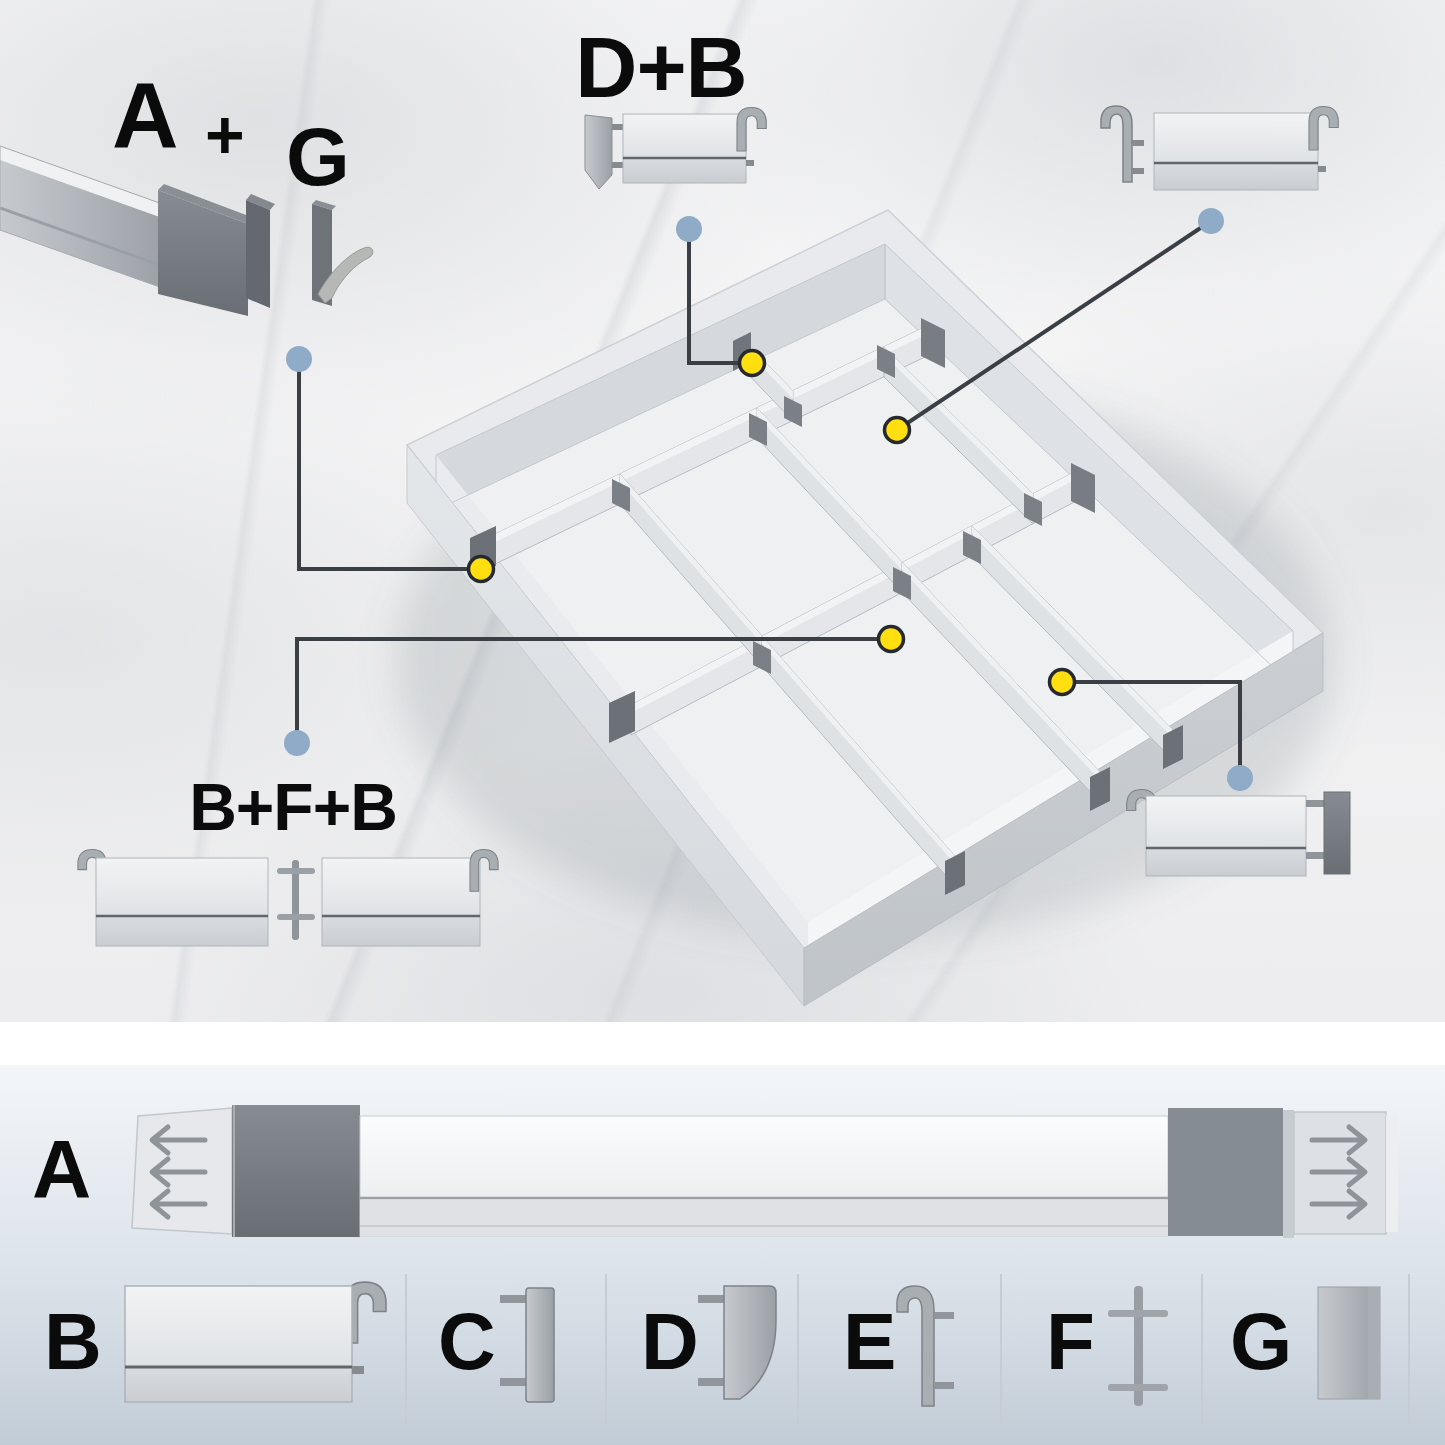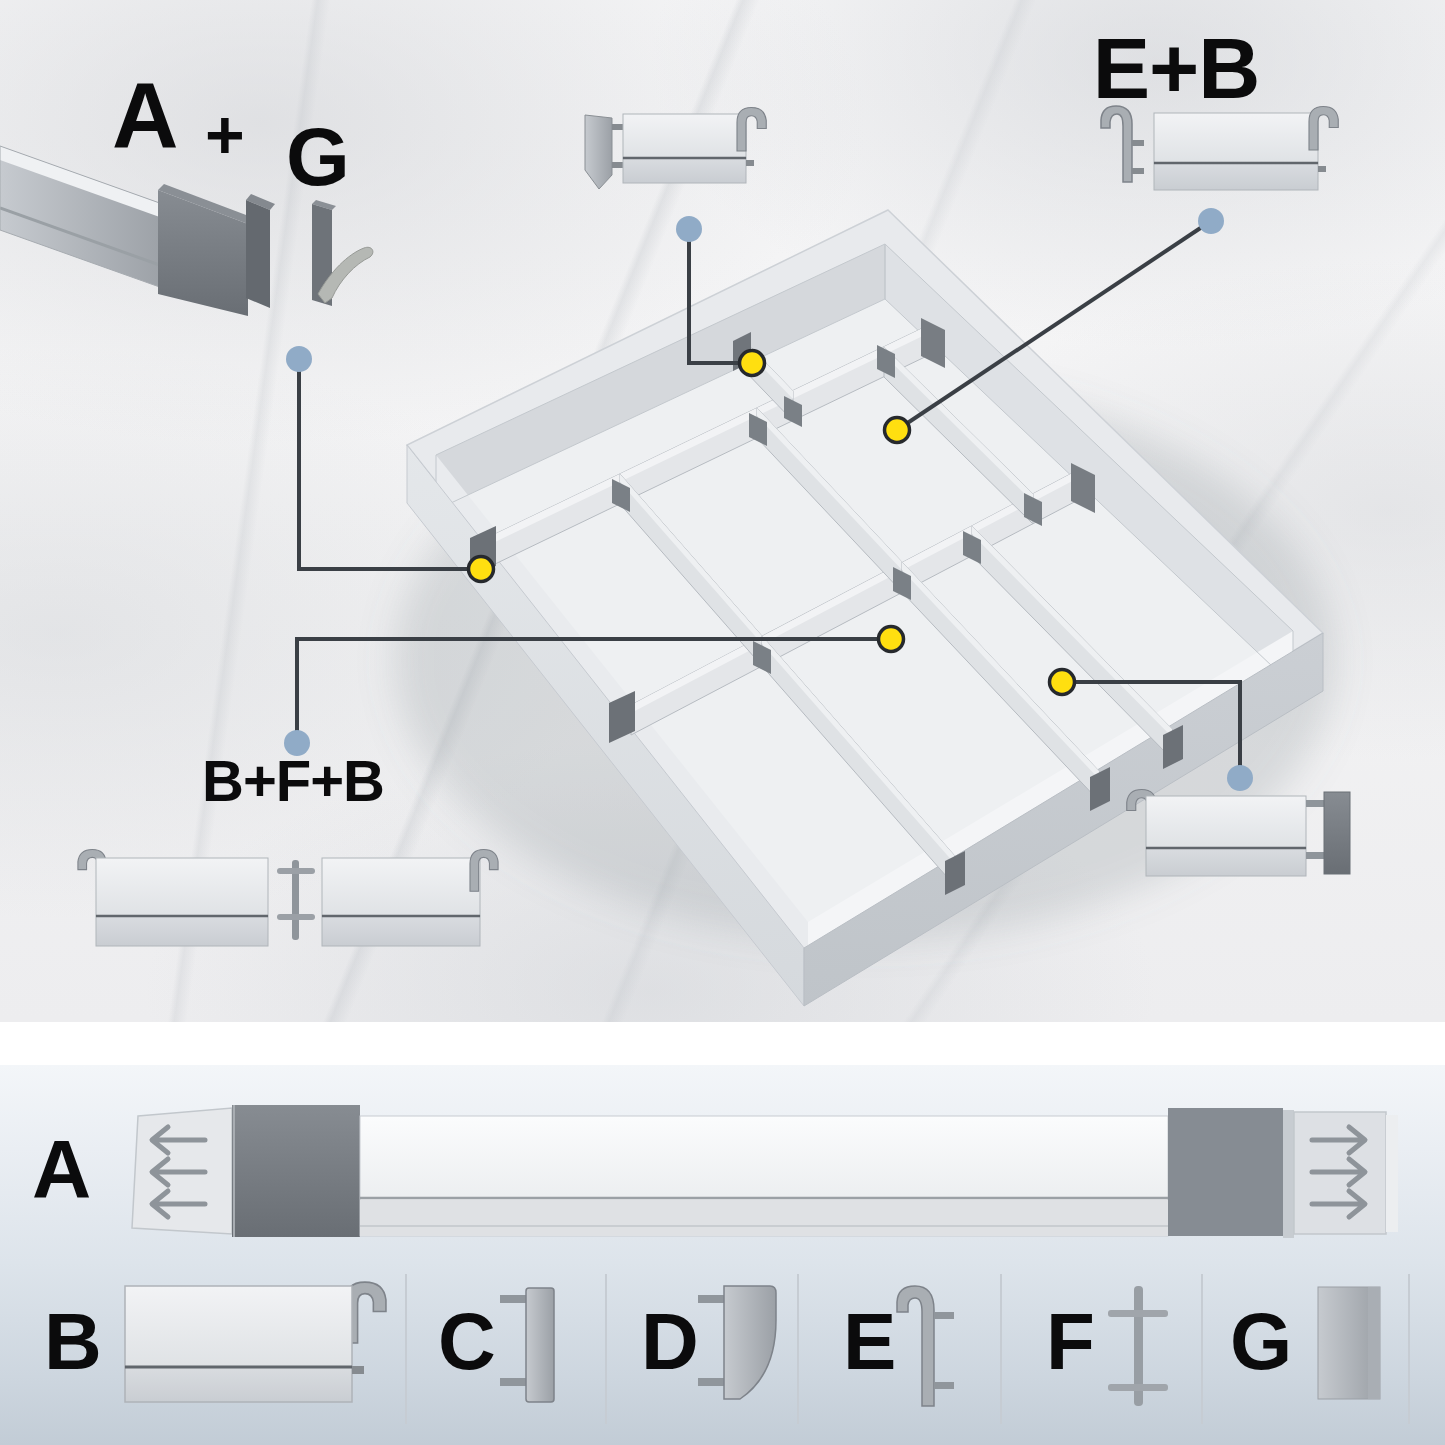--- a/index.html
+++ b/index.html
@@ -34,21 +34,21 @@
   }
   svg.overlay{position:absolute;left:0;top:0;width:1445px;height:1445px;}
   
   .lbl{position:absolute;color:#0b0b0c;font-weight:700;line-height:1;letter-spacing:-1px;}
   .lbl.center{text-align:center;}
   .lbl-a      {left:112px;top:69px;  font-size:92px;}
   .lbl-plus   {left:205px;top:100px; font-size:68px;}
   .lbl-g      {left:286px;top:116px; font-size:82px;}
   .lbl-db     {left:511px;top:24px;  width:300px;font-size:86px;}
   .lbl-eb     {left:1026px;top:25px; width:300px;font-size:86px;}
-  .lbl-bfb    {left:118px;top:752px; width:350px;font-size:58px;}
+  .lbl-bfb    {left:118px;top:774px; width:350px;font-size:66px;}
   .lbl-bc     {left:1141px;top:874px;width:300px;font-size:90px;}
   .lbl-leg-a  {left:32px; top:1128px;font-size:82px;}
   .lbl-leg    {top:1302px;font-size:80px;}
   .lbl-leg-b  {left:44px;}
   .lbl-leg-c  {left:438px;}
   .lbl-leg-d  {left:641px;}
   .lbl-leg-e  {left:843px;}
   .lbl-leg-f  {left:1046px;}
   .lbl-leg-g  {left:1230px;}
   .dot-yellow{fill:var(--accent-yellow,#ffdf10);stroke:#26292d;stroke-width:3.5;}
@@ -323,21 +323,21 @@
     </g>
     <g>
       <rect x="1318" y="1287" width="62" height="112" fill="url(#gMetalV)" stroke="#9ba0a6" stroke-width="1"></rect>
       <rect x="1368" y="1287" width="12" height="112" fill="#a9aeb4"></rect>
     </g>
   </svg>
 
   <div class="lbl lbl-a">A</div>
   <div class="lbl lbl-plus">+</div>
   <div class="lbl lbl-g">G</div>
-  <div class="lbl lbl-eb center">E+B</div>
+  <div class="lbl lbl-db center">D+B</div>
   <div class="lbl lbl-bfb center">B+F+B</div>
 
   <div class="lbl lbl-leg-a">A</div>
   <div class="lbl lbl-leg lbl-leg-b">B</div>
   <div class="lbl lbl-leg lbl-leg-c">C</div>
   <div class="lbl lbl-leg lbl-leg-d">D</div>
   <div class="lbl lbl-leg lbl-leg-e">E</div>
   <div class="lbl lbl-leg lbl-leg-f">F</div>
   <div class="lbl lbl-leg lbl-leg-g">G</div>
 

